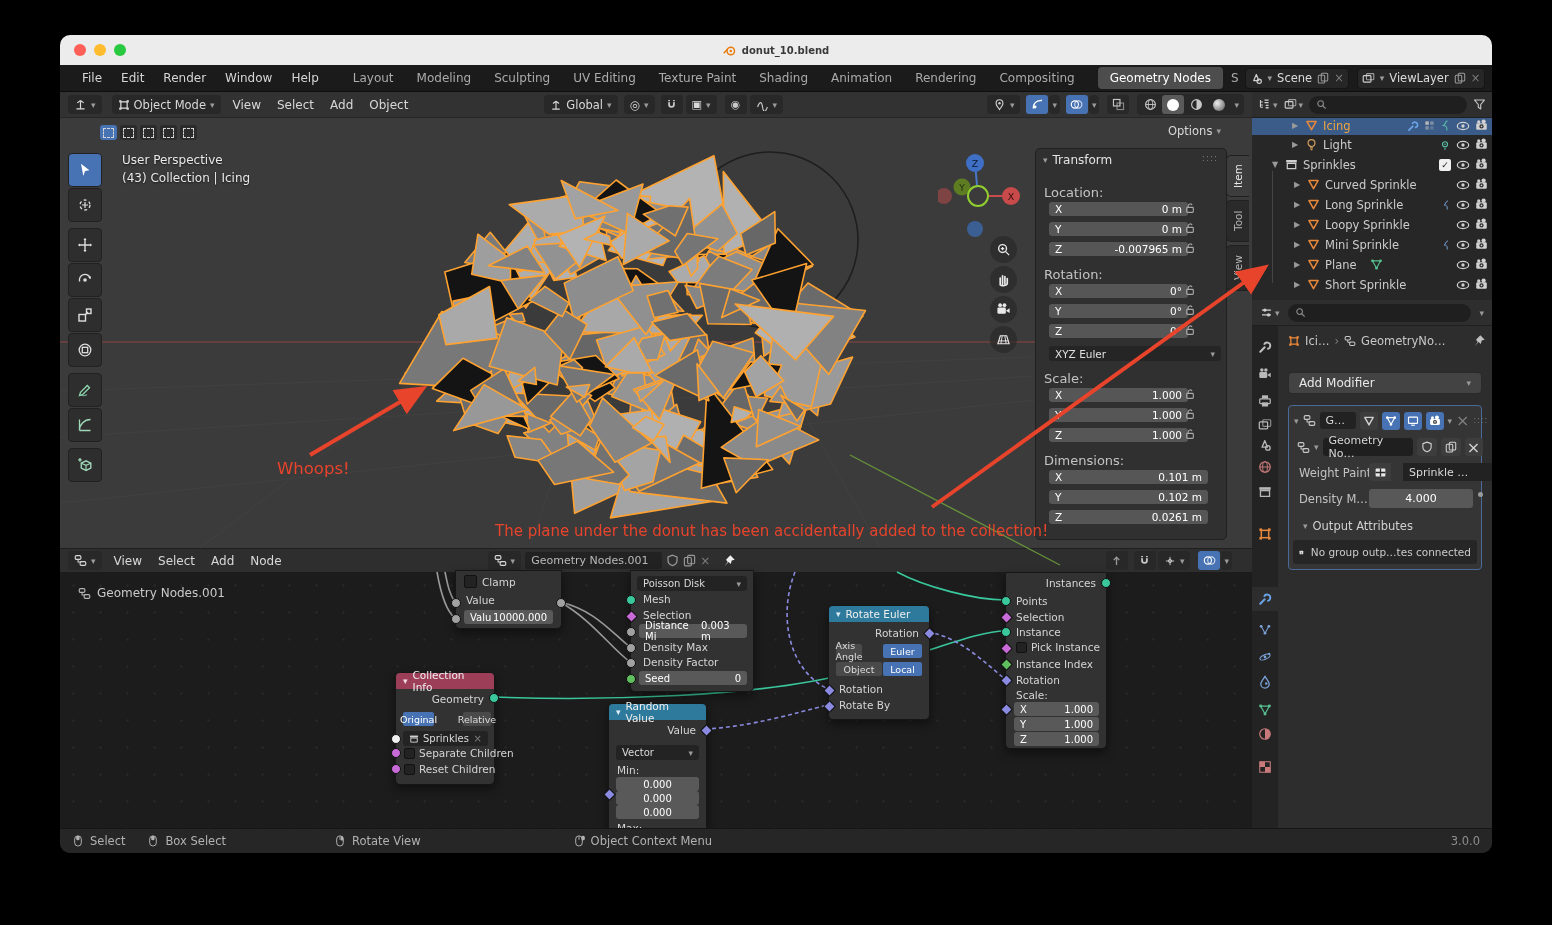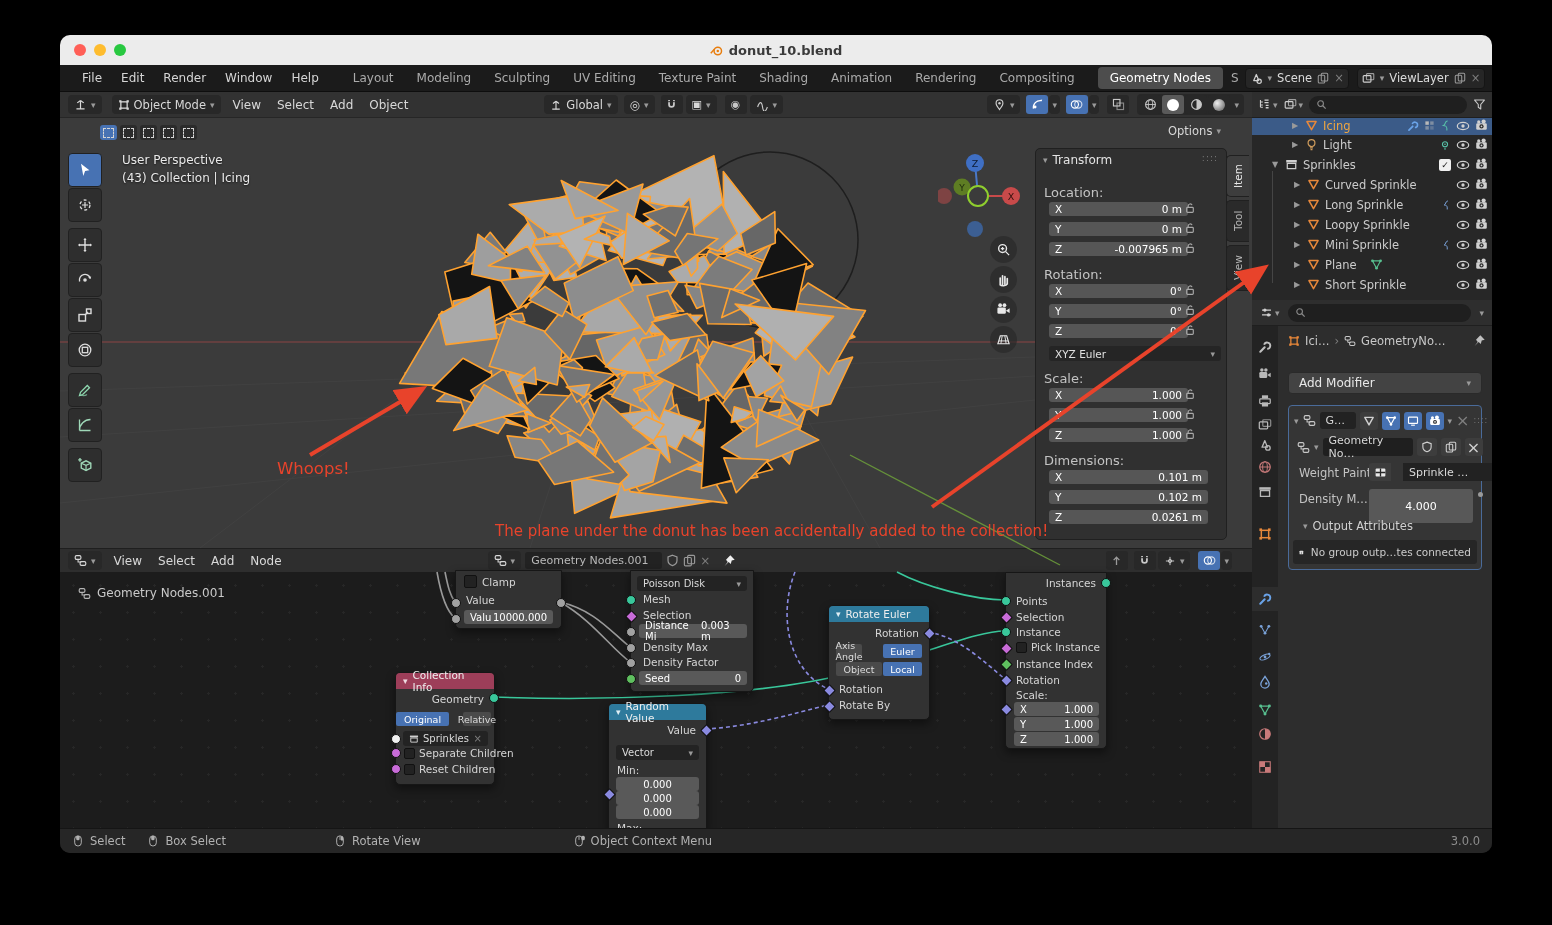--- a/index.html
+++ b/index.html
@@ -4,21 +4,21 @@
 <style>
   html,body{margin:0;padding:0;background:#000;}
   .screen{position:relative;width:1552px;height:925px;background:#000;font-family:"DejaVu Sans",sans-serif;overflow:hidden;}
   .window{position:absolute;left:60px;top:35px;width:1432px;height:818px;border-radius:10px;overflow:hidden;background:#1d1d1d;box-shadow:0 20px 60px rgba(0,0,0,.7);}
   .abs{position:absolute;}
   .f{display:flex;align-items:center;}
   svg.i{display:inline-block;vertical-align:middle;}
   
   .titlebar{position:absolute;left:0;top:0;width:100%;height:30px;background:#ececec;display:flex;align-items:center;justify-content:center;}
   .tl{position:absolute;top:9px;width:12px;height:12px;border-radius:50%;}
-  .title{font-size:13px;color:#3a3a3a;font-weight:bold;display:flex;align-items:center;gap:6px;}
+  .title{font-size:10px;color:#3a3a3a;font-weight:bold;display:flex;align-items:center;gap:6px;}
   
   .menubar{position:absolute;left:0;top:30px;width:100%;height:27px;background:#1b1b1b;display:flex;align-items:center;padding:0 10px;box-sizing:border-box;font-size:12px;color:#d6d6d6;border-bottom:1px solid #0e0e0e;}
   .mitem{margin-right:19px;cursor:default;}
   .wtab{margin-right:23px;color:#ababab;white-space:nowrap;}
   .wtab.on{background:#4d4d4d;color:#fff;border-radius:4px;padding:4px 12px;margin-right:8px;}
   .idwidget{background:#262626;border:1px solid #151515;border-radius:4px;height:19px;display:flex;align-items:center;padding:0 4px;gap:5px;font-size:11.5px;color:#dcdcdc;}
   .dim{color:#7e7e7e;}
   .chev{font-size:9px;color:#9a9a9a;}
   
   .vph{position:absolute;left:0;top:57px;width:1192px;height:26px;background:#323232;display:flex;align-items:center;padding:0 8px;box-sizing:border-box;font-size:12px;color:#d8d8d8;border-bottom:1px solid #262626;}
@@ -1065,21 +1065,21 @@
   <span class="dia" style="left:942px;top:625px;background:#5fbf5f"></span>
   <span class="dia" style="left:942px;top:641px;background:#8a8ae0"></span>
   <span class="dia" style="left:942px;top:670px;background:#8a8ae0"></span>
 
   <div class="node" style="left:335px;top:637px;width:98px;height:111px">
     <div class="nhdr" style="background:#9d3e59">
           <span class="chev" style="color:#f0dce2">▾</span>
           <span>Collection Info</span>
         </div>
     <div class="nrow" style="right:10px;top:20px">Geometry</div>
-    <div class="nbtn on" style="left:0;top:39px;width:53px">
+    <div class="nbtn on" style="left:7px;top:39px;width:31px">
           <span>Original</span>
         </div>
     <div class="nbtn" style="left:67px;top:39px;width:28px">
           <span>Relative</span>
         </div>
     <div class="ndd" style="left:7px;top:58px;width:73px;gap:4px">
           <svg class="i" width="10" height="10" style="color:#d0d0d0">
             <use href="#box"></use>
           </svg>
           <span style="flex:1">Sprinkles</span>
@@ -1468,21 +1468,21 @@
       <span class="pbtn" style="width:22px;border-radius:3px 0 0 3px">
             <svg class="i" width="13" height="13" style="color:#e8e8e8">
               <use href="#wgrid"></use>
             </svg>
           </span>
       <span class="dark-fld" style="width:82px;height:18px;border-radius:0 3px 3px 0">
             <span>Sprinkle …</span>
           </span>
     </div>
     <span class="plabel abs" style="left:10px;top:86px">Density M…</span>
-    <div class="abs" style="left:80px;top:83px;width:104px;height:34px;background:#585858;border-radius:3px;display:flex;align-items:center;justify-content:center;font-size:11px;color:#fff">
+    <div class="abs" style="left:80px;top:83px;width:104px;height:19px;background:#585858;border-radius:3px;display:flex;align-items:center;justify-content:center;font-size:11px;color:#fff">
           <span>4.000</span>
         </div>
     <span class="abs" style="left:189px;top:86px;width:5px;height:5px;border-radius:50%;background:#9a9a9a"></span>
     <div class="f abs" style="left:14px;top:113px;gap:5px;font-size:11.5px;color:#d0d0d0">
           <span class="chev">▾</span>
           <span>Output Attributes</span>
         </div>
     <div class="f abs" style="left:4px;top:134px;width:184px;height:24px;background:#262626;border-radius:3px;gap:7px;padding:0 6px;box-sizing:border-box">
       <svg class="i" width="13" height="13" style="color:#e0e0e0">
             <use href="#infoi"></use>

